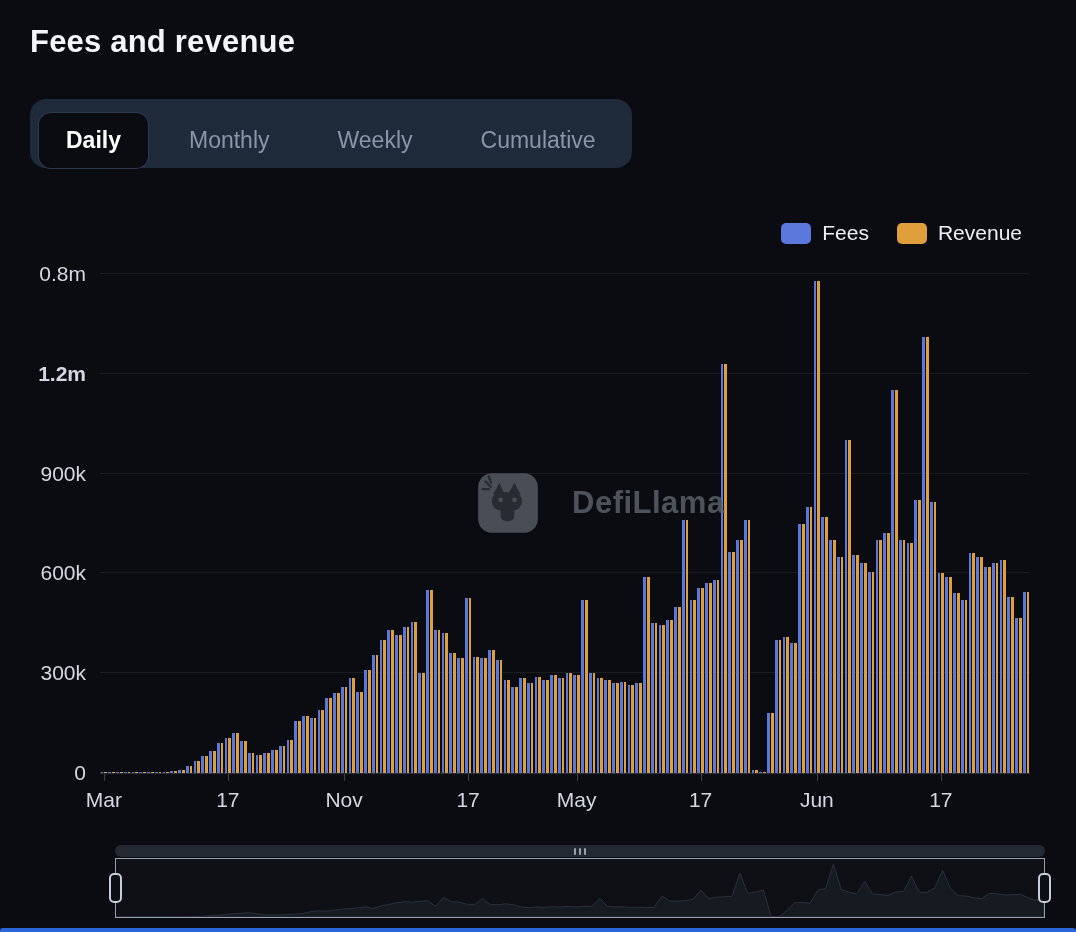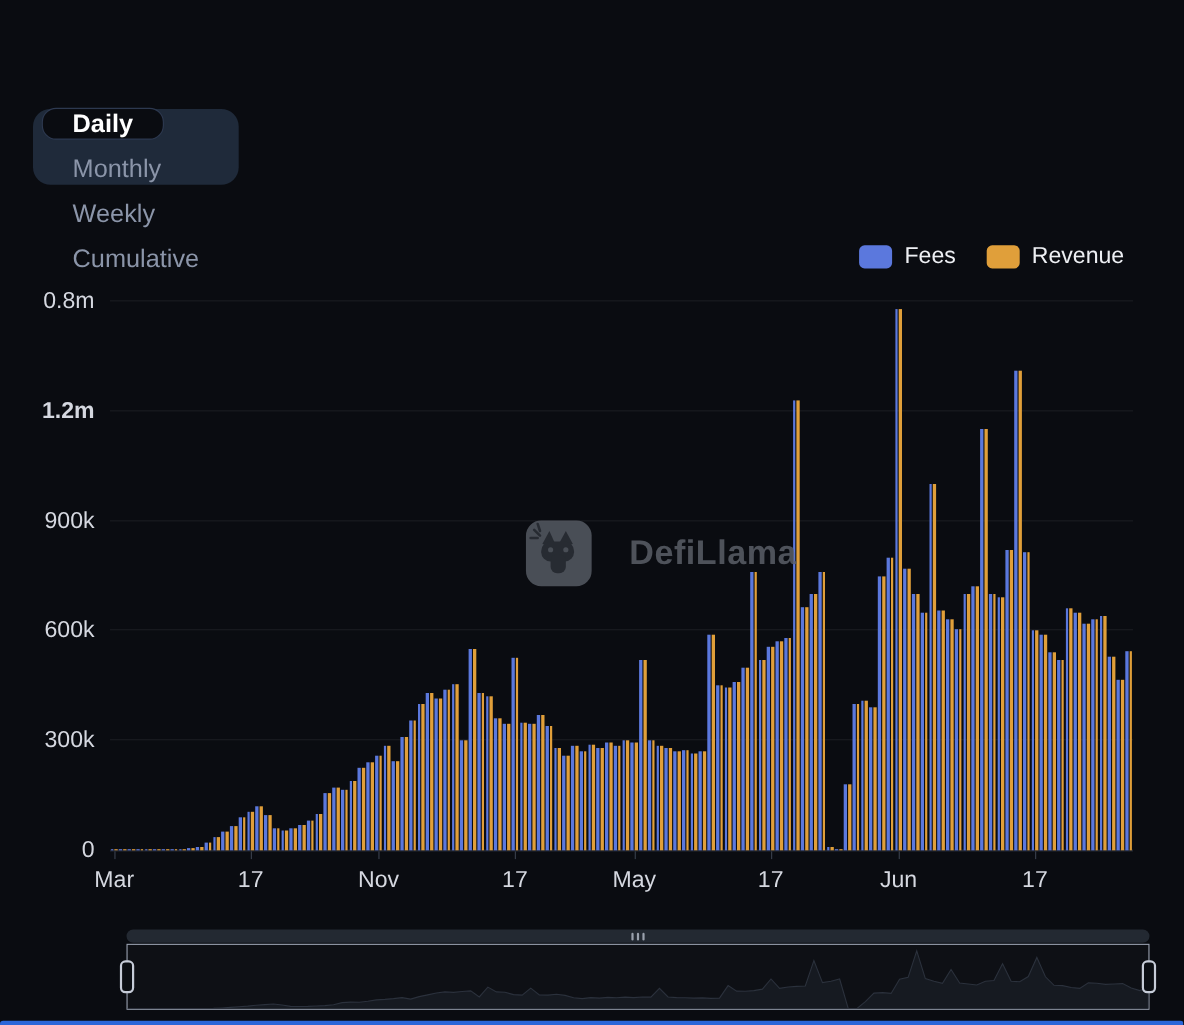--- a/index.html
+++ b/index.html
@@ -18,22 +18,22 @@
   .page-title {
     position: absolute; left: 30px; top: 24px;
     font-size: 31px; font-weight: 700; color: #f3f5f9;
     letter-spacing: 0.2px;
   }
 
   
   .tabs {
     position: absolute; left: 30px; top: 99px; height: 69px;
     background: #1f2a3a; border-radius: 16px;
-    display: inline-flex; align-items: flex-start;
-    padding: 0 9px; gap: 14px; flex-direction: column;
+    display: inline-flex; align-items: flex-end;
+    padding: 0 9px; gap: 14px;
   }
   .tab {
     padding: 0 27px; height: 55px;
     display: flex; align-items: center;
     font-size: 23px; color: #8b95a9;
     border-radius: 12px; cursor: pointer; white-space: nowrap;
   }
   .tab.active {
     background: #0a0c11; color: #ffffff; font-weight: 700;
     box-shadow: 0 0 0 1px #2d3950;
@@ -98,20 +98,21 @@
   .handle.left { left: -7px; }
   .handle.right { right: -7px; }
 
   .bottom-strip { position: absolute; left: 0; right: 0; bottom: 0; height: 4px; background: #2b66d9; border-radius: 3px 3px 0 0; }
 </style>
 </head>
 <body>
 
 <div id="app">
 
+  <div class="page-title">Fees and revenue</div>
 
   <div class="tabs">
       <div class="tab active">Daily</div>
       <div class="tab">Monthly</div>
       <div class="tab">Weekly</div>
       <div class="tab">Cumulative</div>
     </div>
 
   <div class="legend">
       <div class="legend-item">

